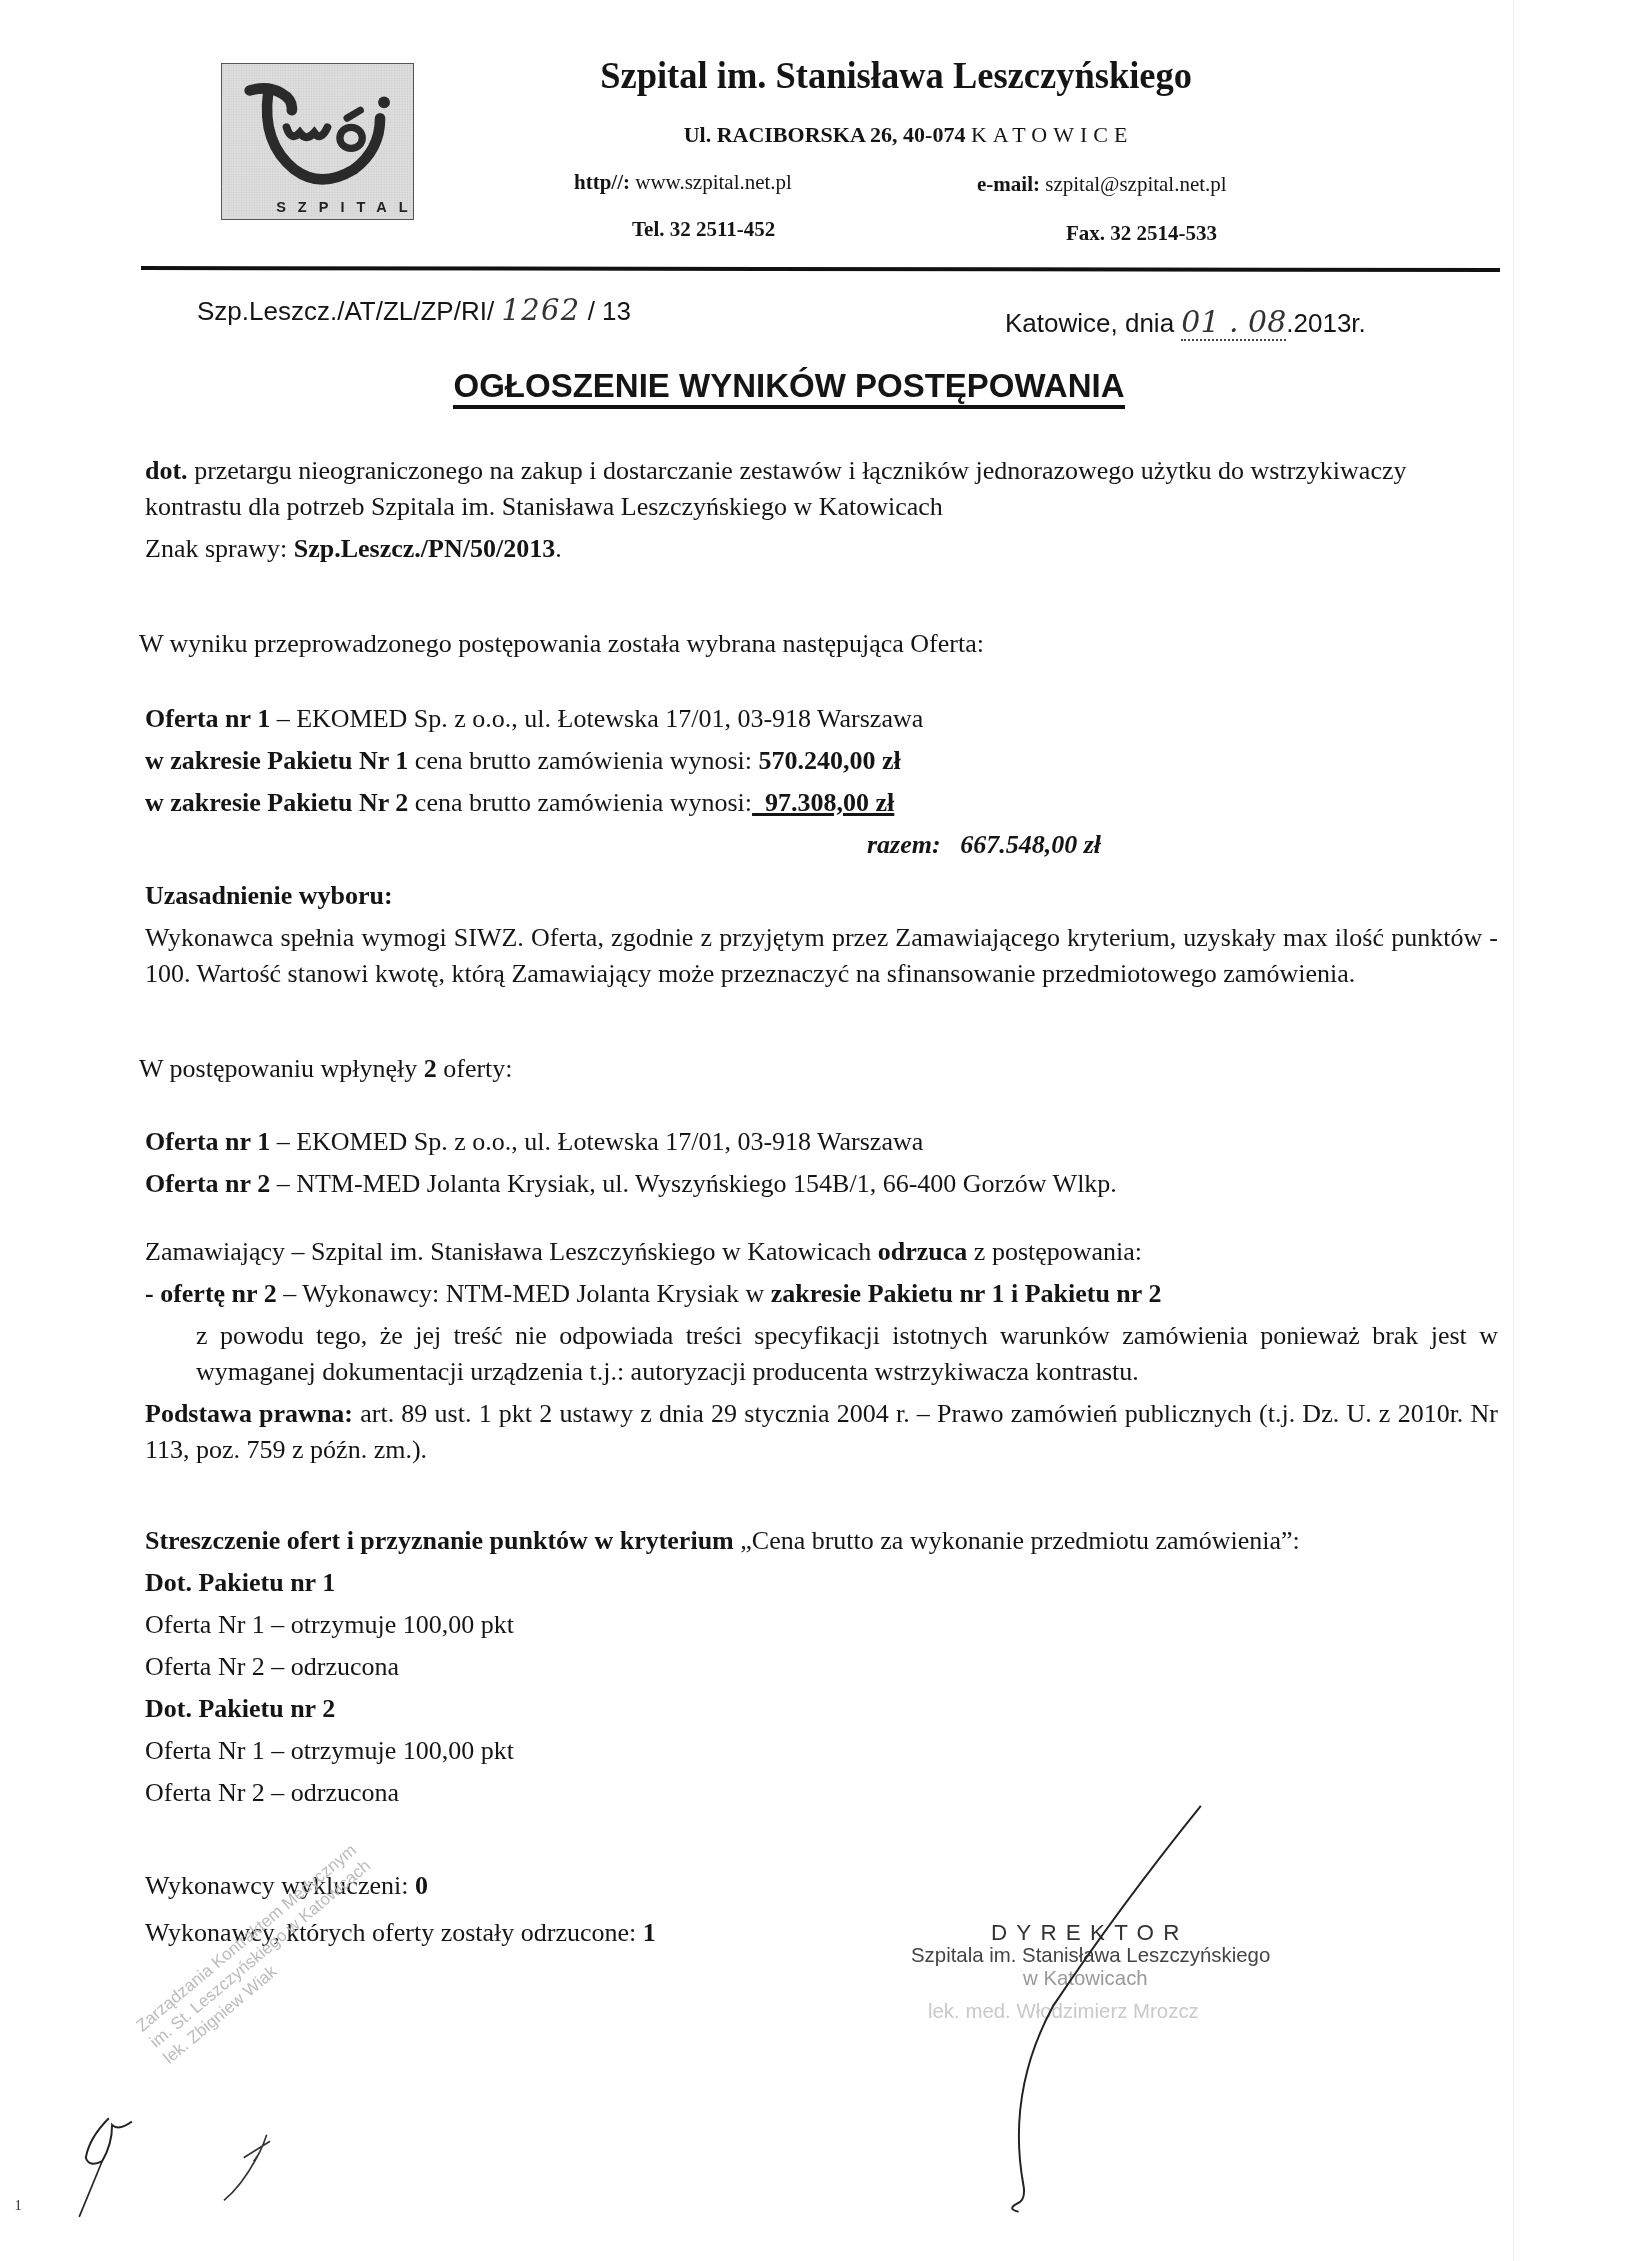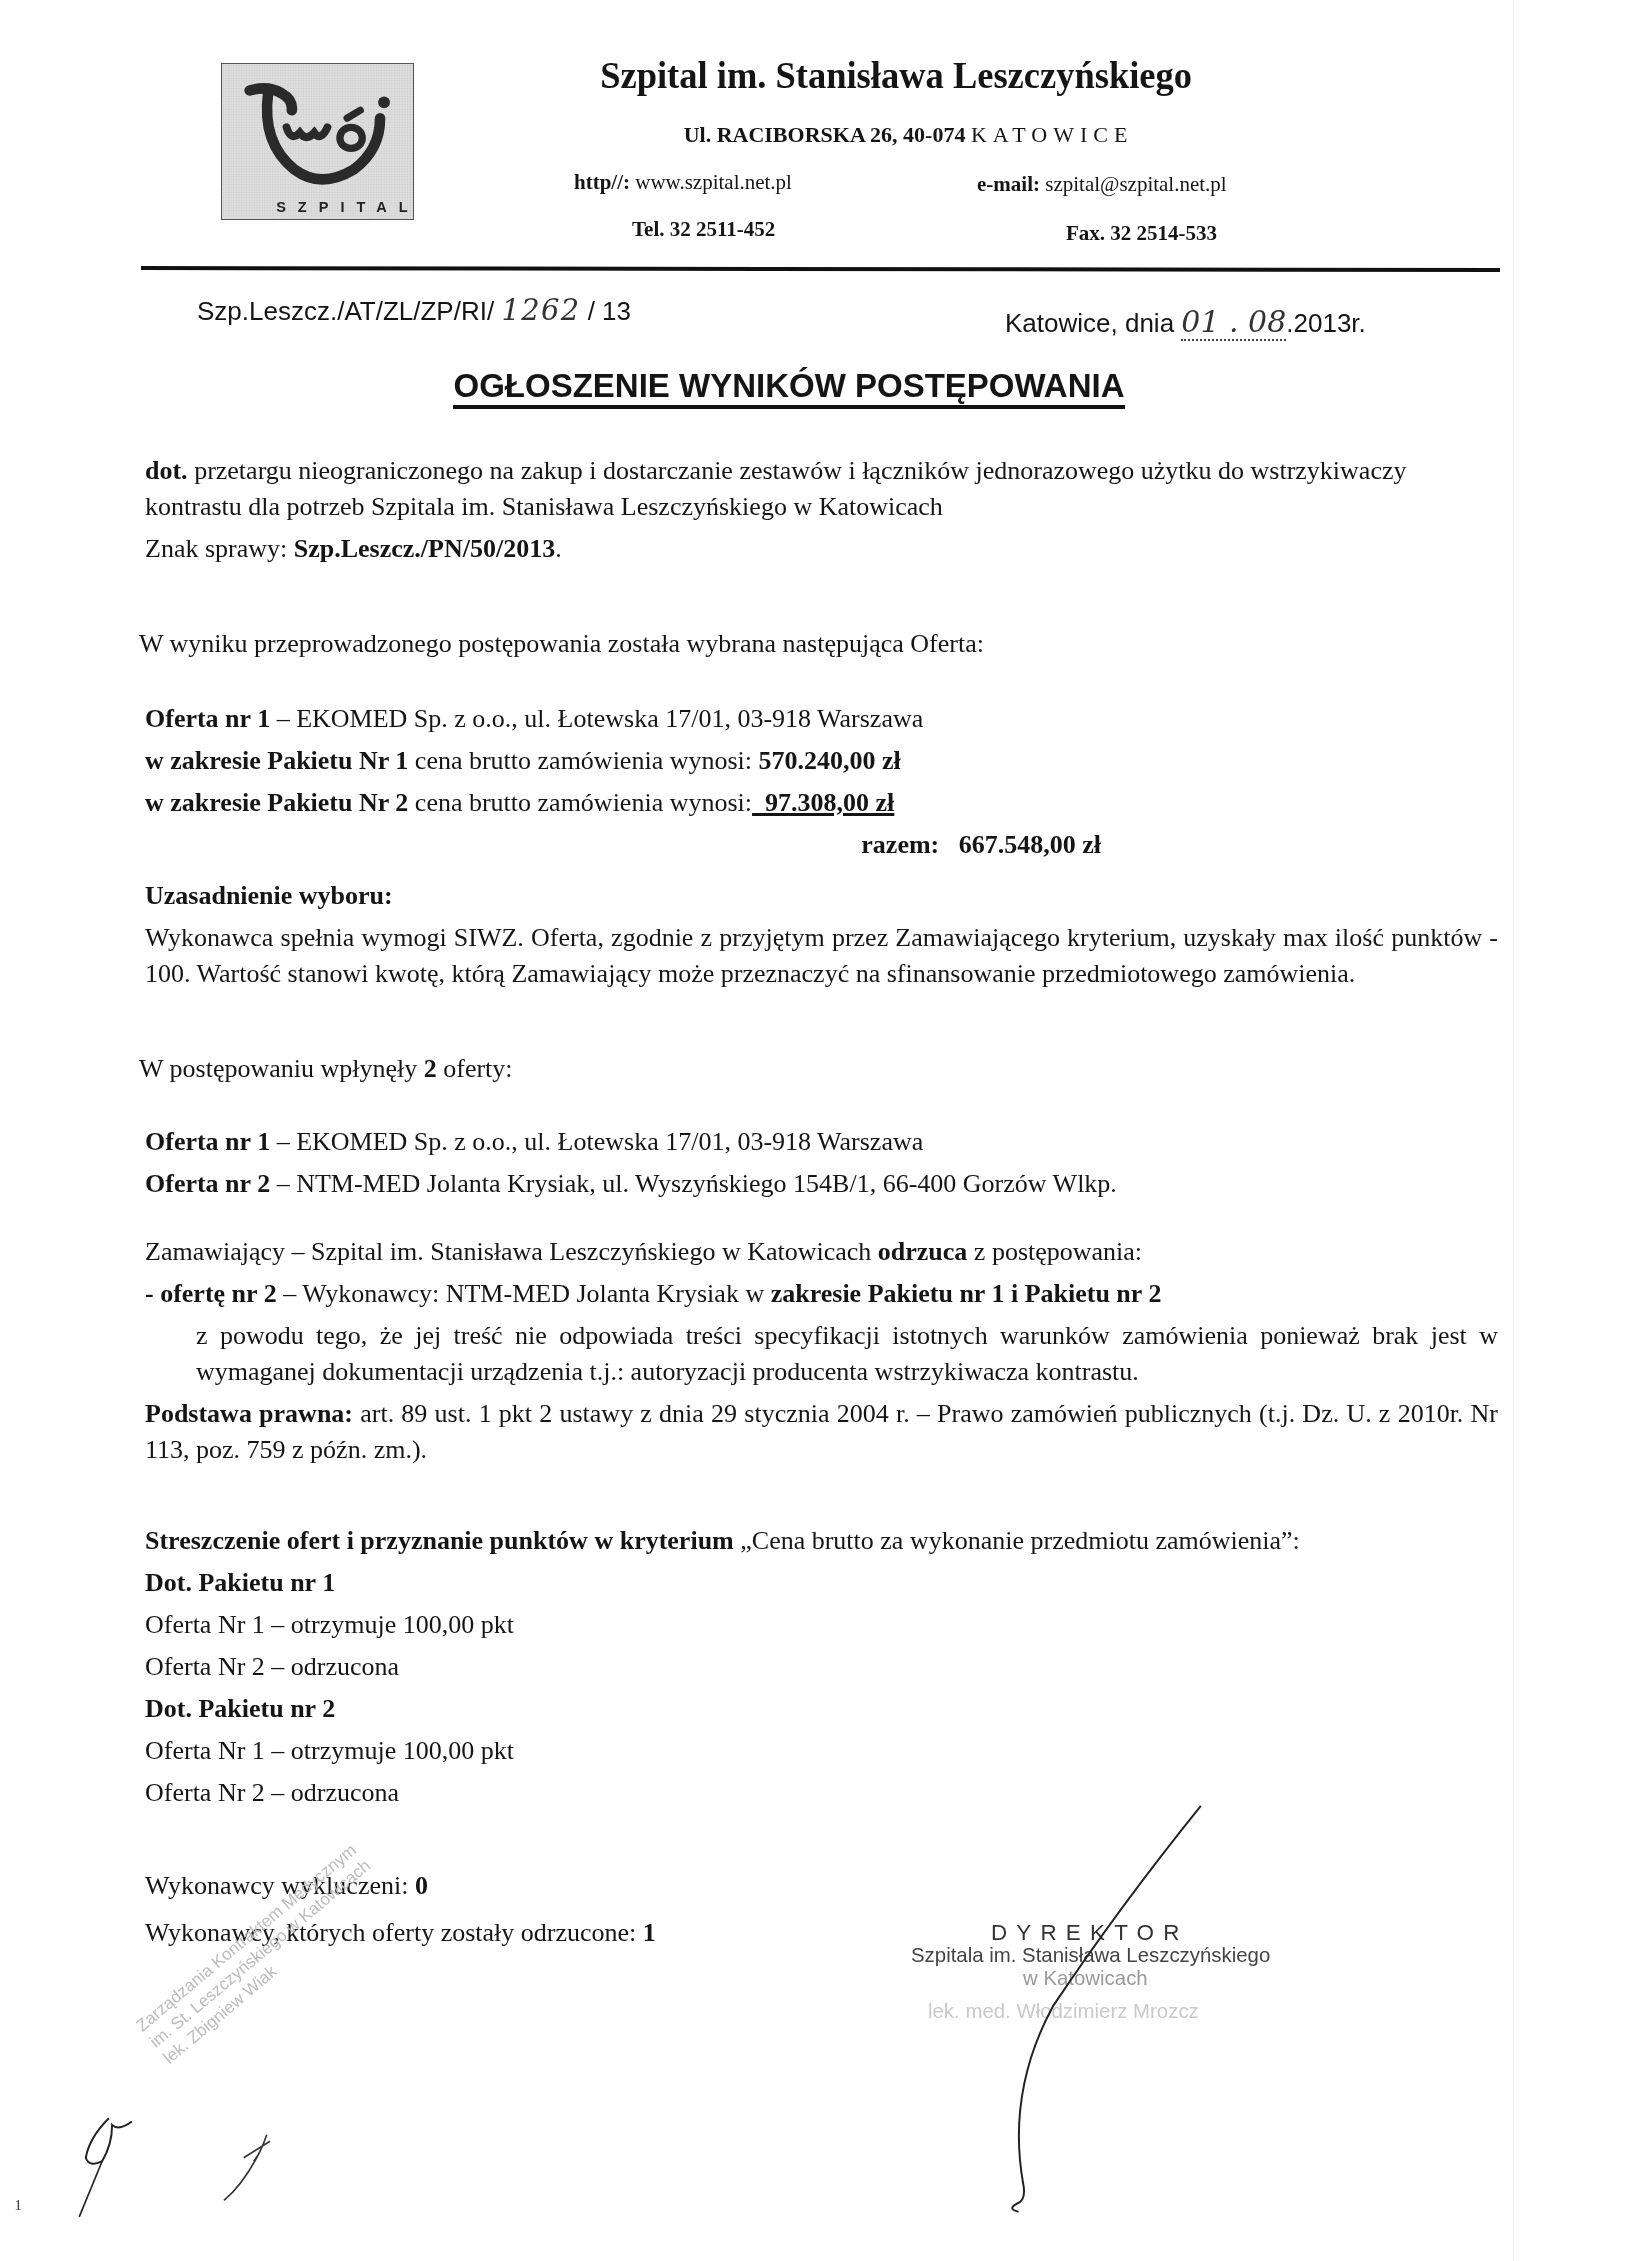--- a/index.html
+++ b/index.html
@@ -40,21 +40,21 @@
     .dateline .hand { font-family: "DejaVu Serif", serif; font-style: italic; font-size: 30px; color:#333; border-bottom: 2px dotted #444; }
 
     .title { left: 0; width: 1512px; top: 367px; text-align: center; font-size: 33px; font-weight: 700; padding-left: 66px; box-sizing: border-box; }
     .title span { border-bottom: 4px solid #111; padding-bottom: 1.3px; }
 
     .body { left: 139px; width: 1365px; font-size: 26px; line-height: 36px; }
     .b { font-weight: 700; }
     .p { margin: 6px; }
     .just { text-align: justify; text-align-last: left; }
     .indent { padding-left: 51px; }
-    .right-tot { text-align: right; width: 956px; }
+    .right-tot { text-align: right; width: 956px; font-style: italic; }
     .u { text-decoration: underline; text-decoration-thickness: 2.6px; }
 
     
     .stamp-dyr { left: 991px; top: 1920px; font-size: 22.4px; letter-spacing: 9.2px; color: #333; }
     .stamp-line2 { left: 911px; top: 1944px; font-size: 20.4px; color: #444; }
     .stamp-line3 { left: 1023px; top: 1967px; font-size: 20.4px; color: #999; }
     .stamp-line4 { left: 928px; top: 2000px; font-size: 20.4px; color: #c9c9c9; text-align: right; }
     .stamp-left { left: 132px; top: 2020px; font-size: 17px; color: #bbb; transform: rotate(-40deg); transform-origin: left top; line-height: 21px; }
     .margin-mark { left: 14.5px; top: 2197px; font-size: 14.5px; color: #333; }
     .sig { left: 0; top: 0; pointer-events: none; }

